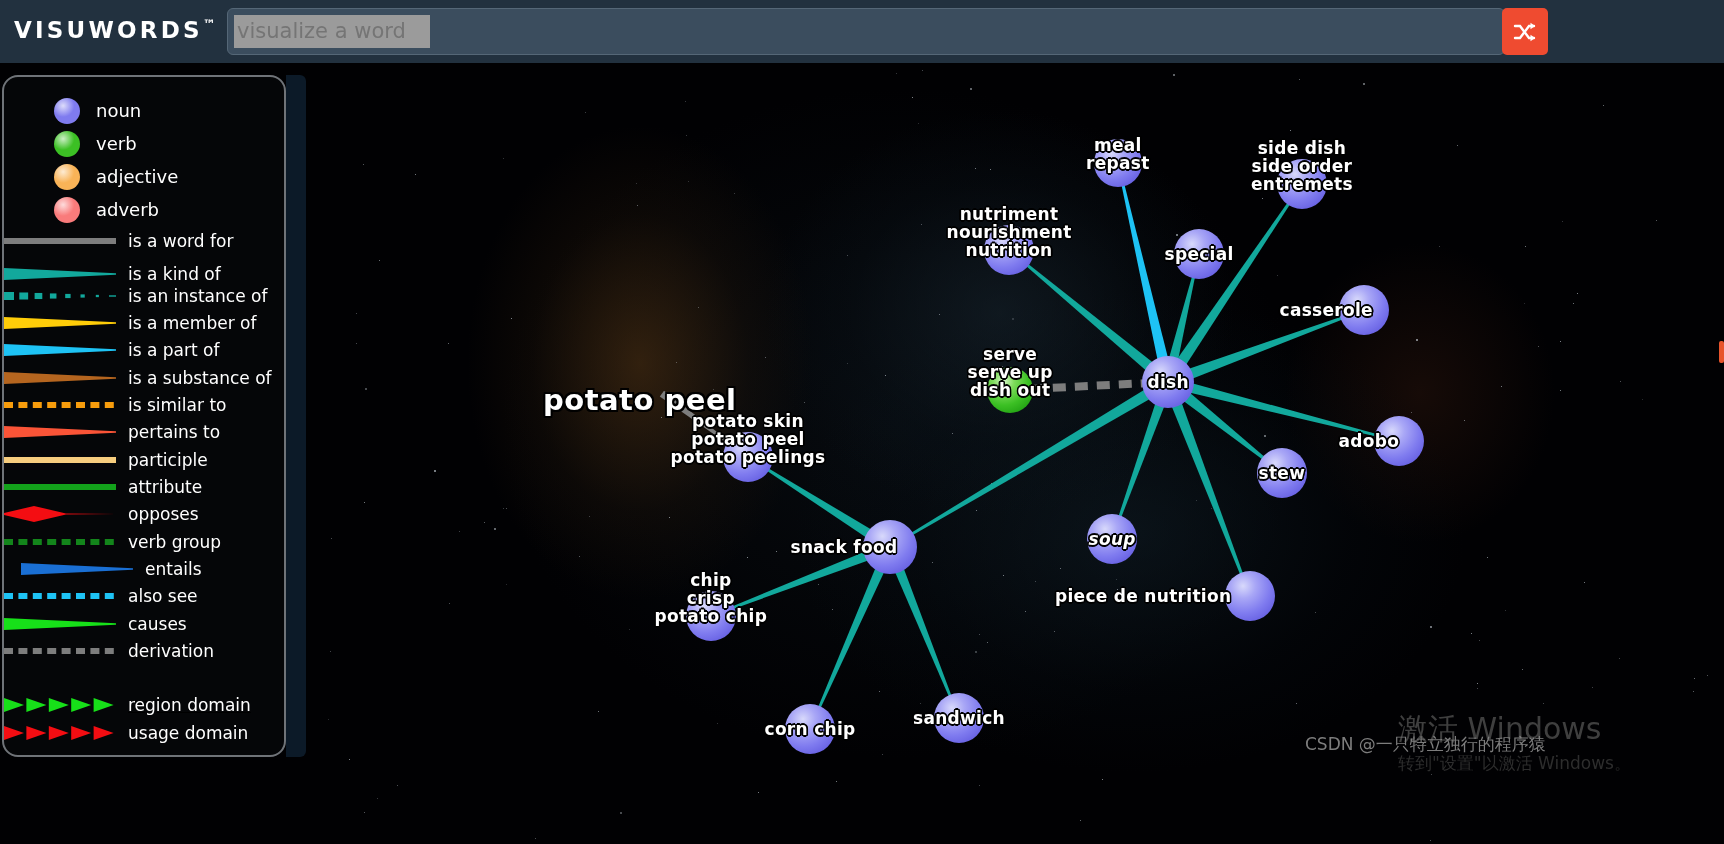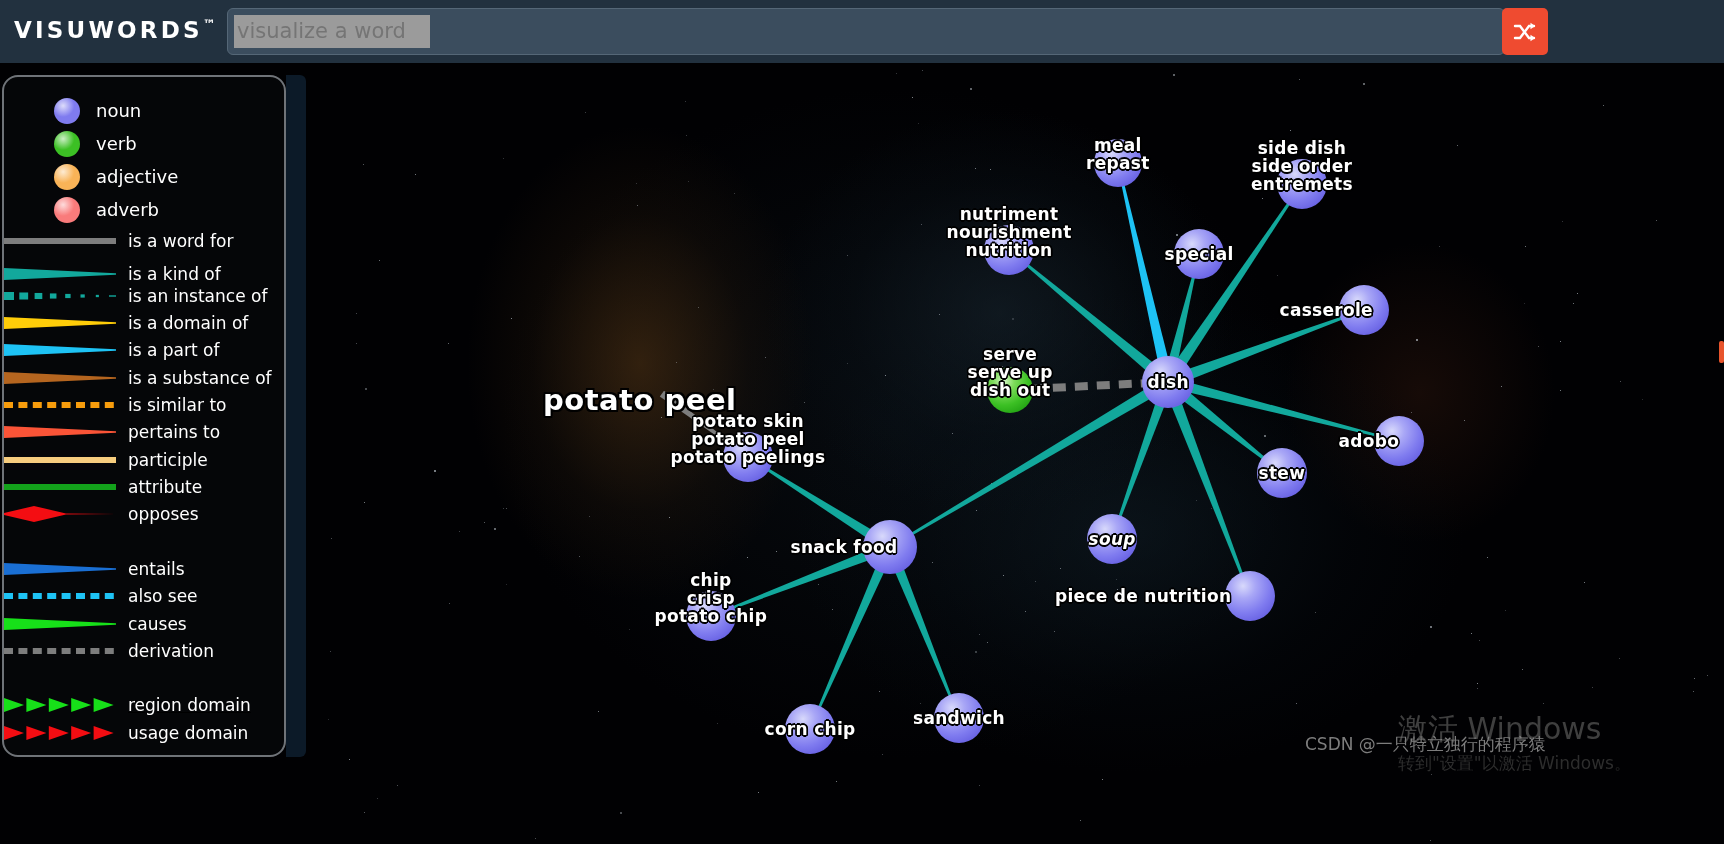--- a/index.html
+++ b/index.html
@@ -482,21 +482,21 @@
           </svg>
         </div>
         <div class="rel-label">is an instance of</div>
       </div>
       <div class="rel-row" style="top: 232px;">
         <div class="rel-swatch">
           <svg width="112" height="20" viewBox="0 0 112 20">
             <polygon points="0,4 112,9.3 112,10.7 0,16" fill="#ffcd09"></polygon>
           </svg>
         </div>
-        <div class="rel-label">is a domain of</div>
+        <div class="rel-label">is a member of</div>
       </div>
       <div class="rel-row" style="top: 259px;">
         <div class="rel-swatch">
           <svg width="112" height="20" viewBox="0 0 112 20">
             <polygon points="0,4 112,9.3 112,10.7 0,16" fill="#1ec3f5"></polygon>
           </svg>
         </div>
         <div class="rel-label">is a part of</div>
       </div>
       <div class="rel-row" style="top: 287px;">
@@ -547,21 +547,36 @@
         <div class="rel-label">attribute</div>
       </div>
       <div class="rel-row" style="top: 423px;">
         <div class="rel-swatch">
           <svg width="112" height="20" viewBox="0 0 112 20">
             <polygon points="0,9 30,2 62,9.4 112,10 62,10.6 30,18 0,11" fill="#f40d12"></polygon>
           </svg>
         </div>
         <div class="rel-label">opposes</div>
       </div>
-      <div class="rel-row" style="top: 478px;">
+      <div class="rel-row" style="top: 451px;">
+        <div class="rel-swatch">
+          <svg width="112" height="20" viewBox="0 0 112 20">
+            <rect x="0" y="7" width="9" height="6" fill="#13851b"></rect>
+            <rect x="14.4" y="7" width="9" height="6" fill="#13851b"></rect>
+            <rect x="28.8" y="7" width="9" height="6" fill="#13851b"></rect>
+            <rect x="43.2" y="7" width="9" height="6" fill="#13851b"></rect>
+            <rect x="57.6" y="7" width="9" height="6" fill="#13851b"></rect>
+            <rect x="72" y="7" width="9" height="6" fill="#13851b"></rect>
+            <rect x="86.4" y="7" width="9" height="6" fill="#13851b"></rect>
+            <rect x="100.8" y="7" width="9" height="6" fill="#13851b"></rect>
+          </svg>
+        </div>
+        <div class="rel-label">verb group</div>
+      </div>
+      <div class="rel-row" style="top: 478px; padding-left: 17px;">
         <div class="rel-swatch">
           <svg width="112" height="20" viewBox="0 0 112 20">
             <polygon points="0,4 112,9.3 112,10.7 0,16" fill="#1a6fd4"></polygon>
           </svg>
         </div>
         <div class="rel-label">entails</div>
       </div>
       <div class="rel-row" style="top: 505px;">
         <div class="rel-swatch">
           <svg width="112" height="20" viewBox="0 0 112 20">

